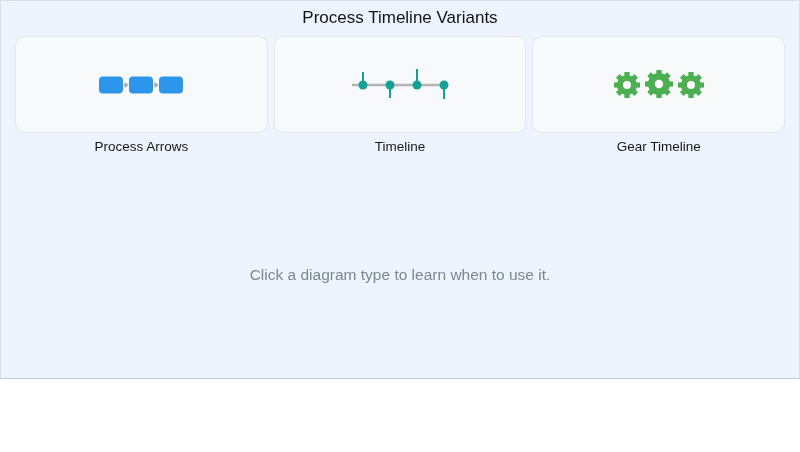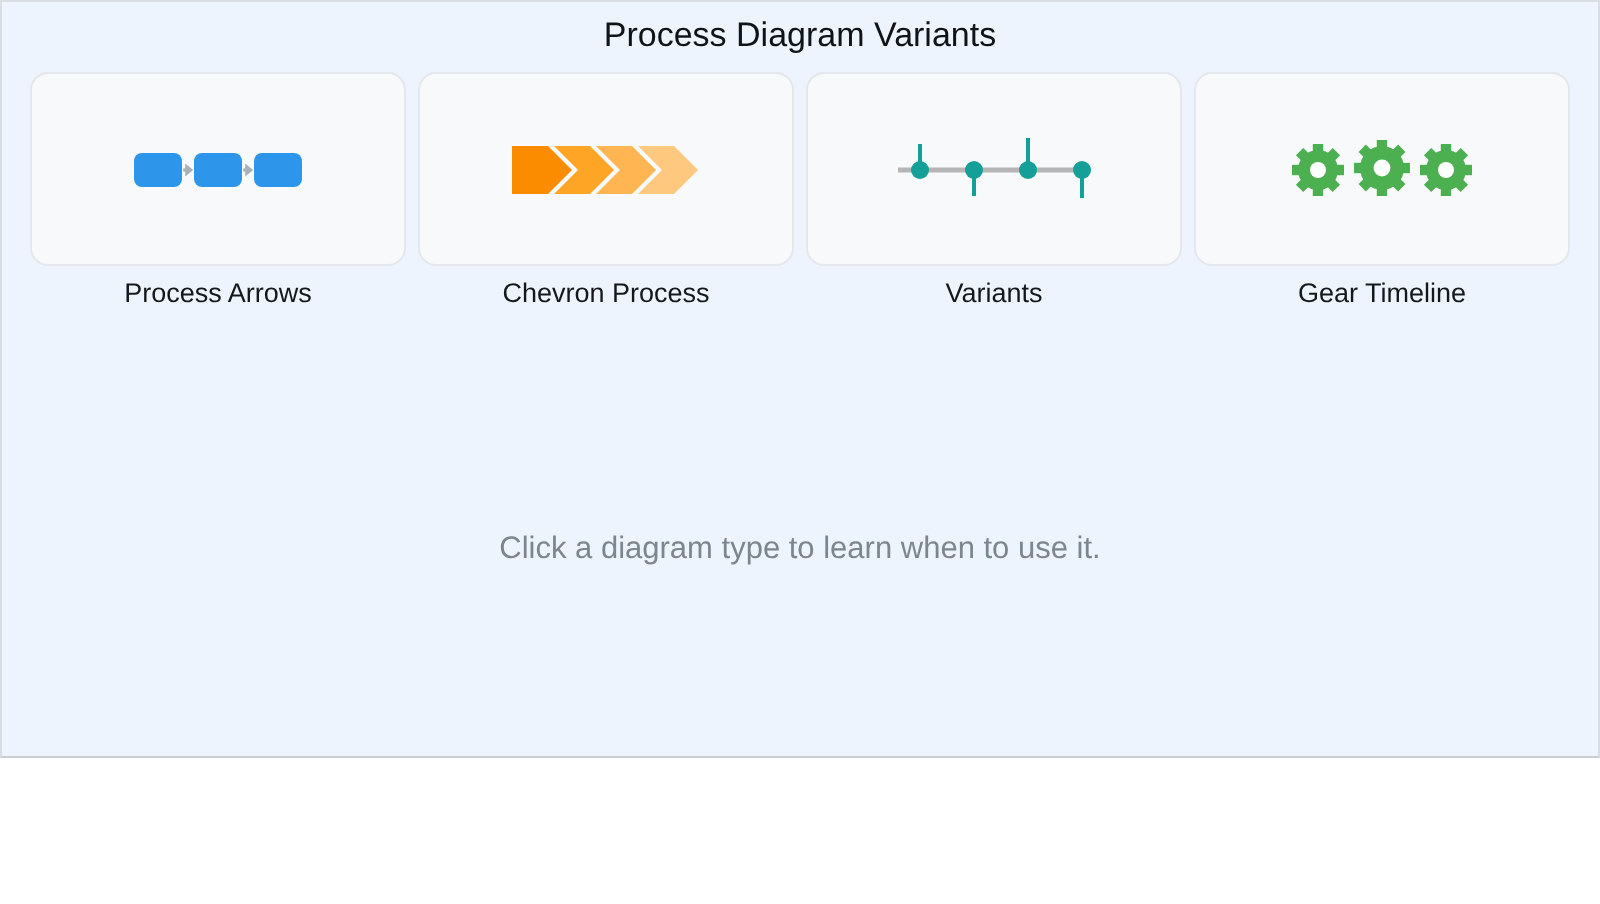--- a/index.html
+++ b/index.html
@@ -56,66 +56,55 @@
     font-size: 15.5px;
     color: var(--muted-text, #7c868f);
   }
   svg { display: block; }
 </style>
 </head>
 <body>
 
 <div class="panel">
 
-  <div class="page-title">Process Diagram Variants</div>
+  <div class="page-title">Process Timeline Variants</div>
 
   <div class="cards-row">
 
     <div class="card-cell">
       <div class="card">
         <svg width="84" height="18" viewBox="0 0 84 18">
           <rect x="0" y="0.5" width="24" height="17" rx="4" fill="#2d96ea"></rect>
           <rect x="30" y="0.5" width="24" height="17" rx="4" fill="#2d96ea"></rect>
           <rect x="60" y="0.5" width="24" height="17" rx="4" fill="#2d96ea"></rect>
           <polygon points="25.6,5.8 29.6,9 25.6,12.2" fill="#a9b0b6"></polygon>
           <rect x="24.6" y="8.2" width="2" height="1.6" fill="#a9b0b6"></rect>
           <polygon points="55.6,5.8 59.6,9 55.6,12.2" fill="#a9b0b6"></polygon>
           <rect x="54.6" y="8.2" width="2" height="1.6" fill="#a9b0b6"></rect>
         </svg>
       </div>
       <div class="card-label">Process Arrows</div>
     </div>
 
-    <div class="card-cell">
-      <div class="card">
-        <svg width="94" height="24" viewBox="0 0 94 24">
-          <polygon points="0,0 18,0 30,12 18,24 0,24" fill="#fb8c00"></polygon>
-          <polygon points="21,0 39,0 51,12 39,24 21,24 33,12" fill="#ffa526"></polygon>
-          <polygon points="42,0 60,0 72,12 60,24 42,24 54,12" fill="#ffb551"></polygon>
-          <polygon points="63,0 81,0 93,12 81,24 63,24 75,12" fill="#ffc87f"></polygon>
-        </svg>
-      </div>
-      <div class="card-label">Chevron Process</div>
-    </div>
 
     <div class="card-cell">
       <div class="card">
         <svg width="100" height="44" viewBox="0 0 100 44">
           <line x1="2" y1="22" x2="98" y2="22" stroke-width="2.5" stroke="#b5b5b5"></line>
           <line x1="13" y1="22" x2="13" y2="9" stroke-width="2" stroke="#14a098"></line>
           <line x1="40" y1="22" x2="40" y2="35" stroke-width="2" stroke="#14a098"></line>
           <line x1="67" y1="22" x2="67" y2="6" stroke-width="2" stroke="#14a098"></line>
           <line x1="94" y1="22" x2="94" y2="36" stroke-width="2" stroke="#14a098"></line>
           <circle cx="13" cy="22" r="4.5" fill="#14a098"></circle>
           <circle cx="40" cy="22" r="4.5" fill="#14a098"></circle>
           <circle cx="67" cy="22" r="4.5" fill="#14a098"></circle>
           <circle cx="94" cy="22" r="4.5" fill="#14a098"></circle>
         </svg>
       </div>
-      <div class="card-label">Variants</div>
+      <div class="card-label">Timeline</div>
     </div>
 
     <div class="card-cell">
       <div class="card">
         <svg width="92" height="36" viewBox="0 0 92 36">
           <g transform="translate(14,18)">
             <g fill="#4caf50">
               <rect x="-2.6" y="-13" width="5.2" height="6"></rect>
               <rect x="-2.6" y="-13" width="5.2" height="6" transform="rotate(45)"></rect>
               <rect x="-2.6" y="-13" width="5.2" height="6" transform="rotate(90)"></rect>

